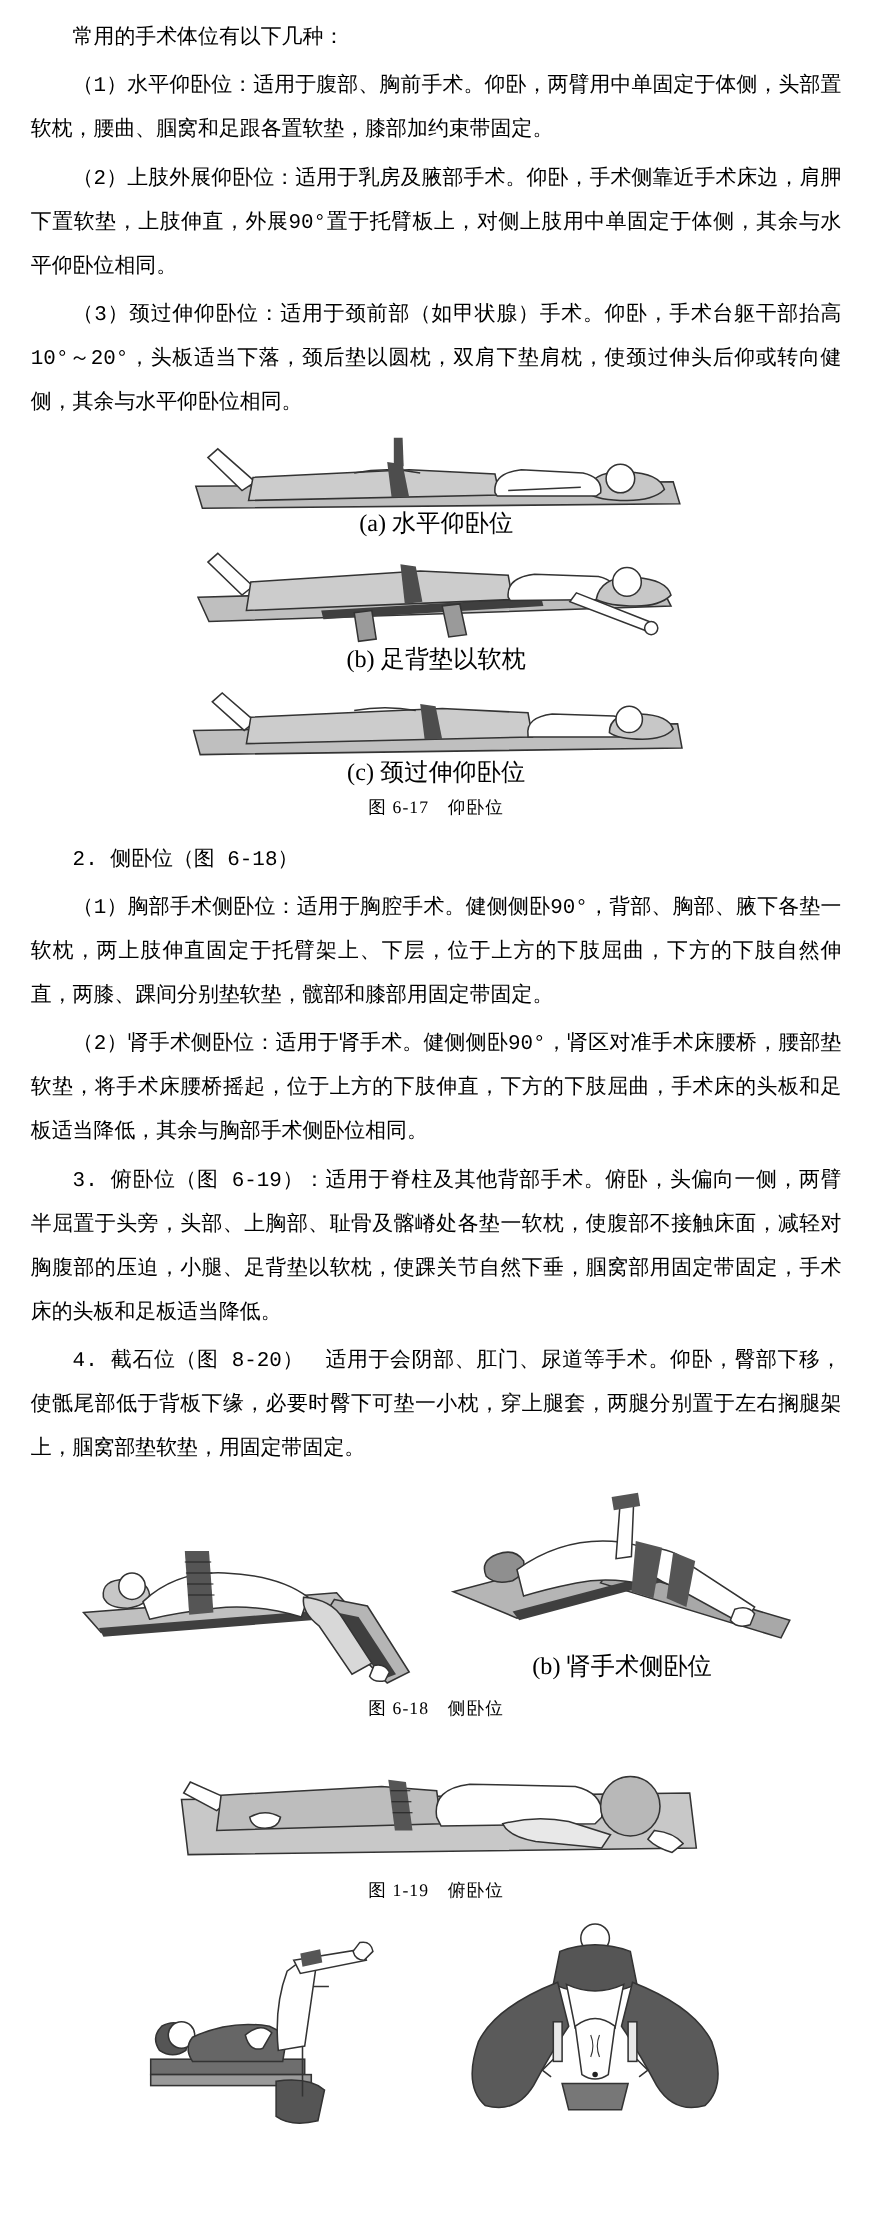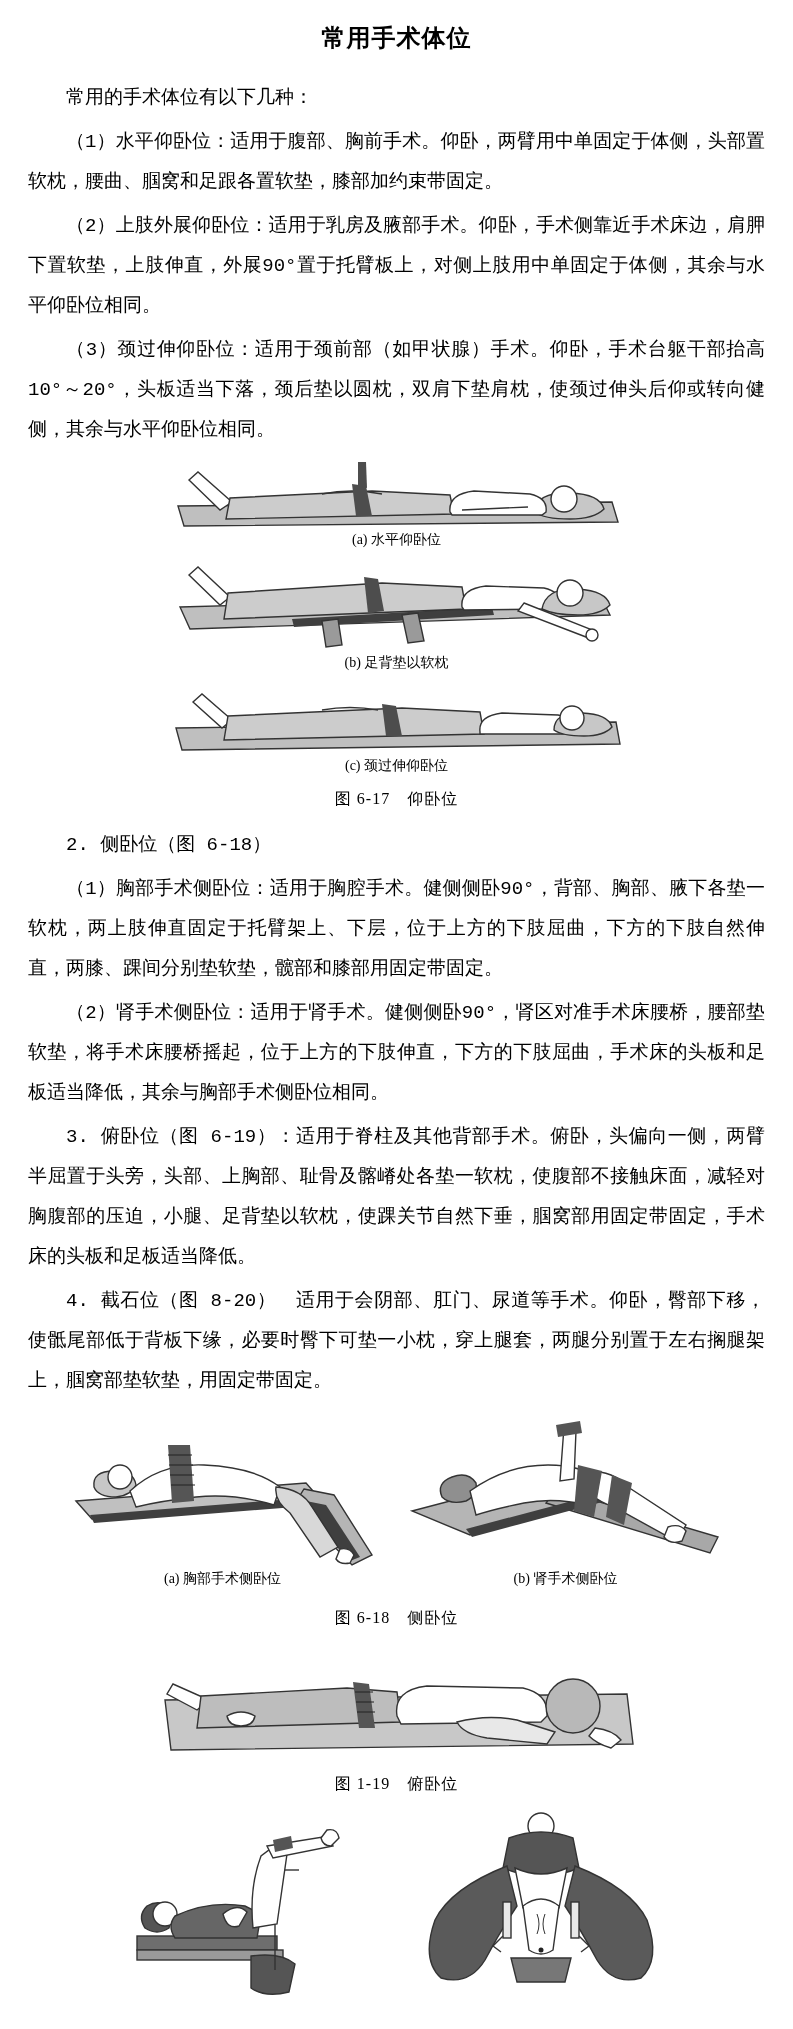--- a/index.html
+++ b/index.html
@@ -22,21 +22,21 @@
     font-size:19px;
     line-height:40px;
     text-align:justify;
     text-indent:2em;
     margin:0 0 4px 0;
     font-family:Liberation Mono, monospace;
   }
   .fig-block { text-align:center; margin:8px 0 12px 0; }
   .subfig { margin:0 auto; }
   .subcaption {
-    font-size:14px;
+    font-size:22px;
     line-height:22px;
     margin:1px 0 6px 0;
     text-align:center;
   }
   .fig-caption {
     font-size:16px;
     line-height:28px;
     letter-spacing:1px;
     margin:8px 0 10px 0;
     text-align:center;
@@ -49,21 +49,20 @@
   }
   .fig-col { text-align:center; }
   svg { display:block; margin:0 auto; }
   .ill { stroke:#333; stroke-width:1.4; }
 </style>
 </head>
 <body>
 
 <div class="page">
 
-  <h1 class="doc-title">常用手术体位</h1>
 
   <p class="para">常用的手术体位有以下几种：</p>
   <p class="para">（1）水平仰卧位：适用于腹部、胸前手术。仰卧，两臂用中单固定于体侧，头部置软枕，腰曲、腘窝和足跟各置软垫，膝部加约束带固定。</p>
   <p class="para">（2）上肢外展仰卧位：适用于乳房及腋部手术。仰卧，手术侧靠近手术床边，肩胛下置软垫，上肢伸直，外展90°置于托臂板上，对侧上肢用中单固定于体侧，其余与水平仰卧位相同。</p>
   <p class="para">（3）颈过伸仰卧位：适用于颈前部（如甲状腺）手术。仰卧，手术台躯干部抬高10°～20°，头板适当下落，颈后垫以圆枕，双肩下垫肩枕，使颈过伸头后仰或转向健侧，其余与水平仰卧位相同。</p>
 
   <div class="fig-block">
 
     <div class="subfig">
       <svg width="450" height="70" viewBox="0 0 450 70">
@@ -134,21 +133,20 @@
           <circle class="ill" cx="52" cy="68" r="12" fill="#ffffff"></circle>
           <path class="ill" d="M62,82 q30,-28 74,-26 q50,2 76,22 l-6,18 q-40,-12 -78,-8 q-36,4 -60,10 z" fill="#ffffff"></path>
           <polygon points="100,36 122,36 126,92 104,94" fill="#555555"></polygon>
           <line x1="100" y1="46" x2="124" y2="46" stroke="#222"></line>
           <line x1="101" y1="56" x2="125" y2="56" stroke="#222"></line>
           <line x1="102" y1="66" x2="126" y2="66" stroke="#222"></line>
           <line x1="103" y1="76" x2="127" y2="76" stroke="#222"></line>
           <path class="ill" d="M208,78 q26,2 36,20 l26,40 -18,10 -30,-44 q-16,-12 -14,-26 z" fill="#d8d8d8"></path>
           <path class="ill" d="M272,140 q10,-2 14,6 l-4,8 q-10,2 -14,-4 z" fill="#ffffff"></path>
         </svg>
-        <div class="subcaption">(a) 胸部手术侧卧位</div>
       </div>
       <div class="fig-col">
         <svg width="320" height="158" viewBox="0 0 320 158">
           <polygon class="ill" points="6,102 120,72 196,86 64,126" fill="#b5b5b5"></polygon>
           <polygon class="ill" points="150,80 312,128 304,144 140,94" fill="#a8a8a8"></polygon>
           <polygon points="60,120 196,84 200,92 66,128" fill="#3f3f3f"></polygon>
           <path class="ill" d="M36,88 q-6,-14 10,-20 q16,-6 24,6 q2,12 -10,18 q-16,4 -24,-4 z" fill="#8f8f8f"></path>
           <path class="ill" d="M64,82 q36,-26 78,-26 q34,0 48,14 l-8,26 q-34,-8 -64,-2 q-30,6 -48,12 z" fill="#ffffff"></path>
           <path class="ill" d="M158,18 q10,-4 12,4 l-2,48 -14,2 z" fill="#ffffff"></path>
           <polygon points="150,16 174,12 176,24 152,28" fill="#555555"></polygon>

